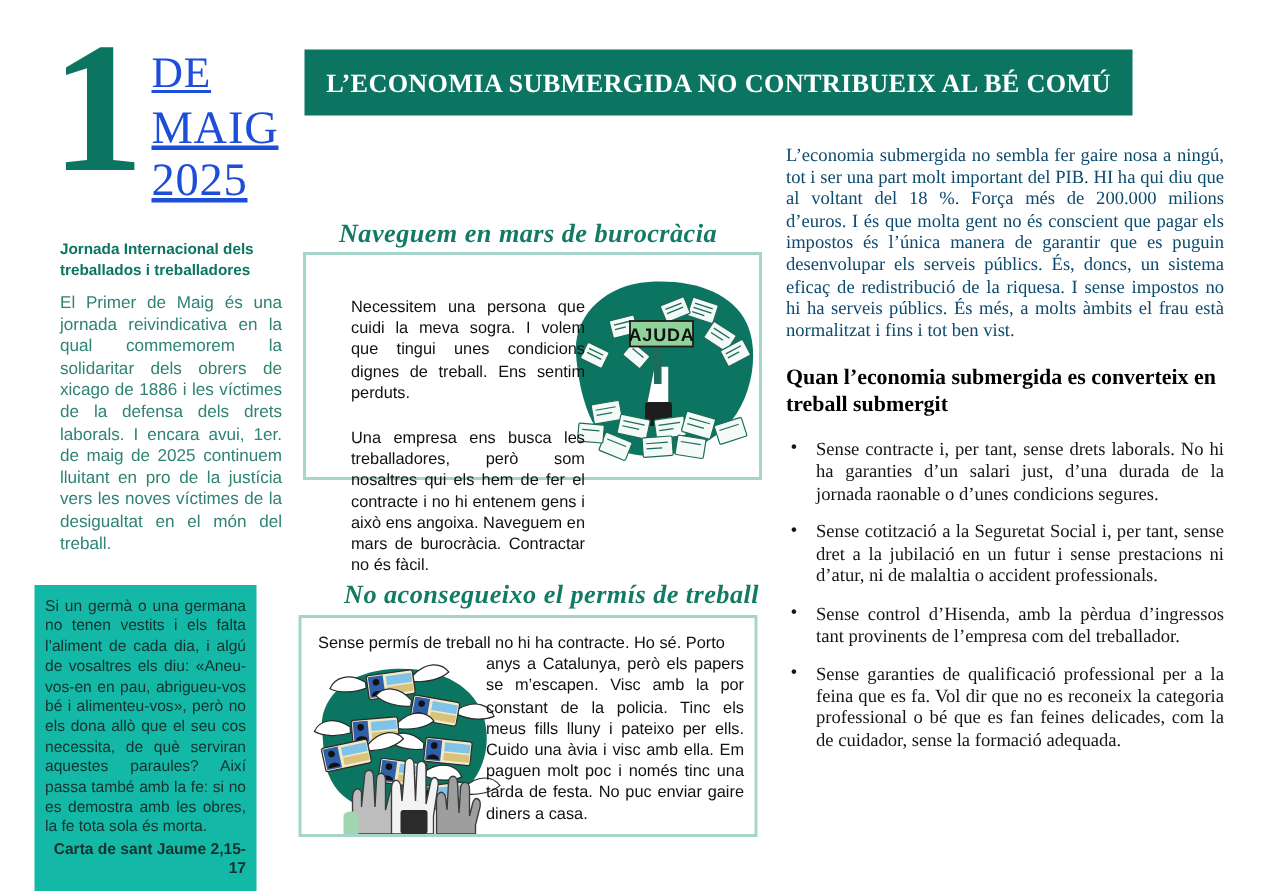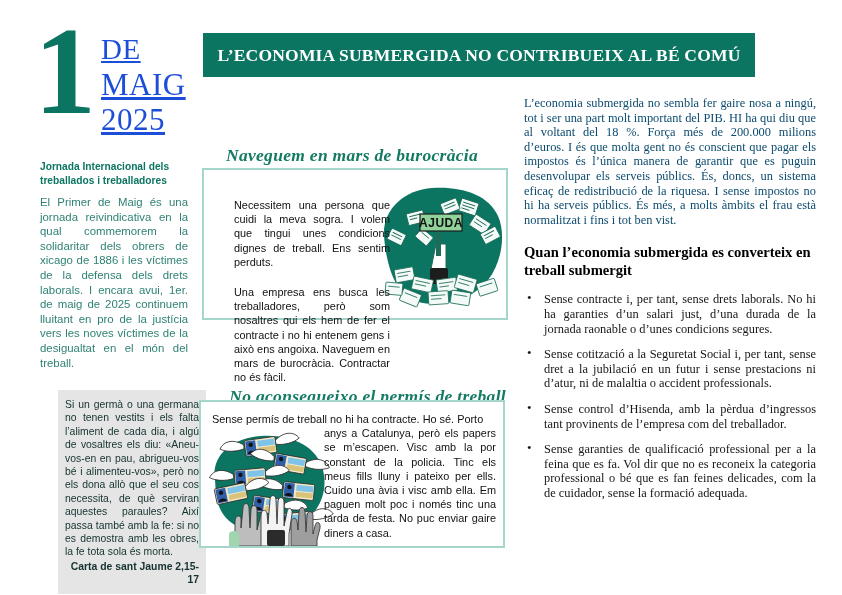--- a/index.html
+++ b/index.html
@@ -95,24 +95,24 @@
     font-size: 11.4px;
     line-height: 14.6px;
     color: #2f8274;
     text-align: justify;
     text-justify: inter-word;
   }
 
   
   #quote-box {
     position: absolute;
-    left: 58px;
+    left: 23px;
     top: 390px;
     width: 148px;
-    background: #e5e5e5;
+    background: #14b8a6;
     padding: 8px 7px 7px 7px;
     box-sizing: border-box;
   }
   #quote-box .quote-text {
     font-family: "Liberation Sans", sans-serif;
     font-size: 10.4px;
     line-height: 13.4px;
     color: #14322f;
     text-align: justify;
   }
@@ -158,21 +158,21 @@
     box-sizing: border-box;
   }
   #story-box-1 {
     left: 202px;
     top: 168px;
     width: 306px;
     height: 152px;
   }
   #story-box-2 {
     left: 199px;
-    top: 400px;
+    top: 410px;
     width: 306px;
     height: 148px;
   }
   .story-text {
     font-family: "Liberation Sans", sans-serif;
     font-size: 10.9px;
     line-height: 14.2px;
     color: #111111;
   }
 

